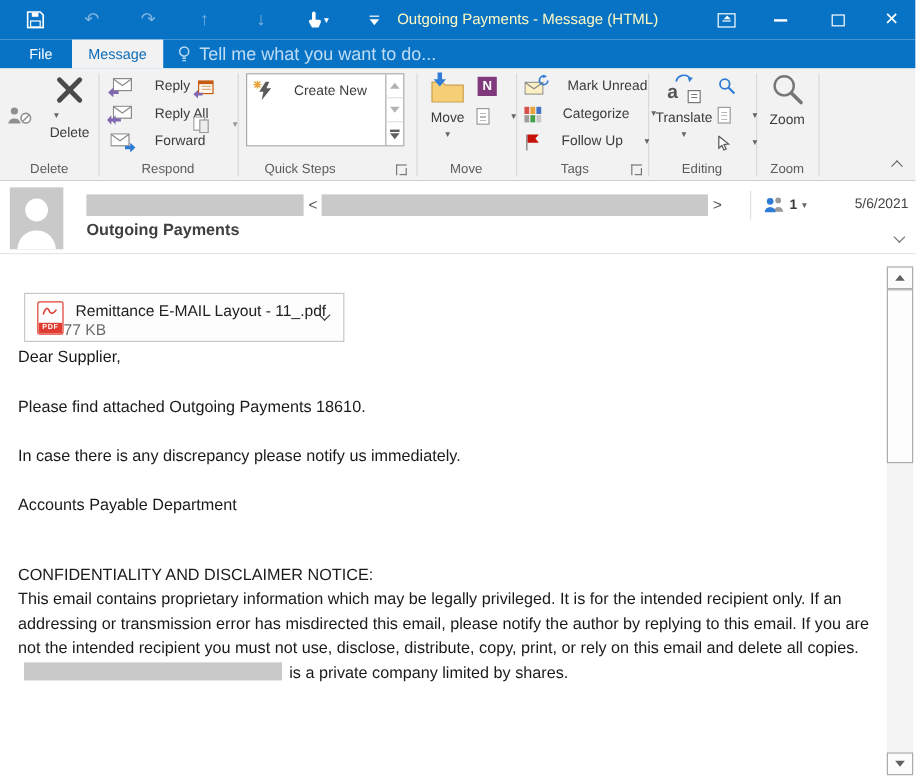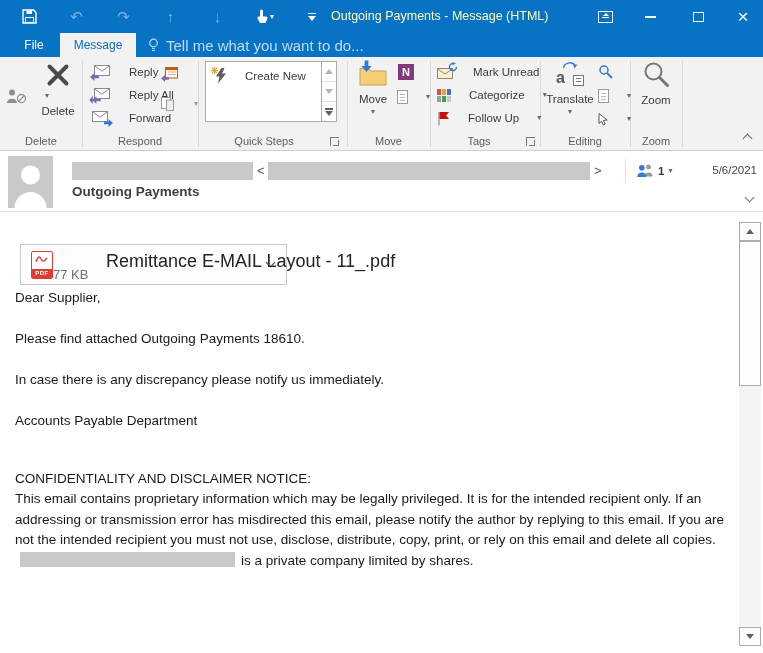--- a/index.html
+++ b/index.html
@@ -85,21 +85,21 @@
   .hdr-date { font-size:11.5px; color:#444; }
 
   
   .content { position:absolute; left:0; top:212px; width:763px; height:441px; background:#fff; }
   .attach-card { position:absolute; left:20px; top:32px; width:267px; height:41px;
                  border:1px solid #C8C8C8; background:#FDFDFD; }
   .pdf-icon { position:absolute; left:10px; top:6px; width:22px; height:28px; background:#fff;
               border:1px solid #E03C31; border-radius:2px; overflow:hidden; }
   .pdf-band { position:absolute; left:0; right:0; bottom:0; height:9px; background:#E03C31;
               color:#fff; font-size:6px; font-weight:bold; text-align:center; line-height:9px; letter-spacing:0.5px; }
-  .attach-name { position:absolute; left:42px; top:6px; font-size:18px; color:#222; white-space:nowrap;margin-left:43px; }
+  .attach-name { position:absolute; left:42px; top:6px; font-size:13px; color:#222; white-space:nowrap; }
   .attach-size { position:absolute; left:32px; top:22px; font-size:13px; color:#6E6E6E; }
   .bodytext { position:absolute; left:15px; top:76px; width:716px; font-size:13.5px;
               line-height:20.5px; color:#1A1A1A; }
   .bodytext p.gap { margin-bottom:20.5px; }
   .redact-inline { display:inline-block; width:215px; height:15px; background:#C9C9C9;
                    vertical-align:-2px; margin:0 6px 0 5px; }
 
   
   .scrollbar { position:absolute; left:739px; top:10px; width:22px; height:424px; background:#F4F4F4; }
   .sb-btn { position:absolute; left:0; width:22px; height:19px; background:#FCFCFC;
@@ -276,21 +276,21 @@
           <span class="tri-down-dis"></span>
         </div>
       <div class="gal-cell">
         <span class="more-glyph">
             <span class="bar"></span>
             <span class="tri"></span>
           </span>
       </div>
     </div>
   </div>
-  <div class="glabel" style="left:198px; width:132px;">Quick Steps</div>
+  <div class="glabel" style="left:184px; width:132px;">Quick Steps</div>
   <div class="launcher" style="left:330px; bottom:4px;"></div>
 
   <div class="bigbtn" style="left:352px; top:5px; width:42px;">
     <span style="position:relative; width:30px; height:24px;">
       <svg width="28" height="20" viewBox="0 0 28 20" style="position:absolute;left:1px;bottom:0;">
         <path d="M1 5.5 V2.5 H9.5 L12 5 H27 V19 H1 Z" fill="#F5CE76" stroke="#C9A14E"></path>
       </svg>
       <svg width="13" height="13" viewBox="0 0 14 13" style="position:absolute;left:2px;top:-2px;">
         <path d="M5 0 H9 V6 H12.5 L7 12.5 L1.5 6 H5 Z" fill="#2E7CD6"></path>
       </svg>

